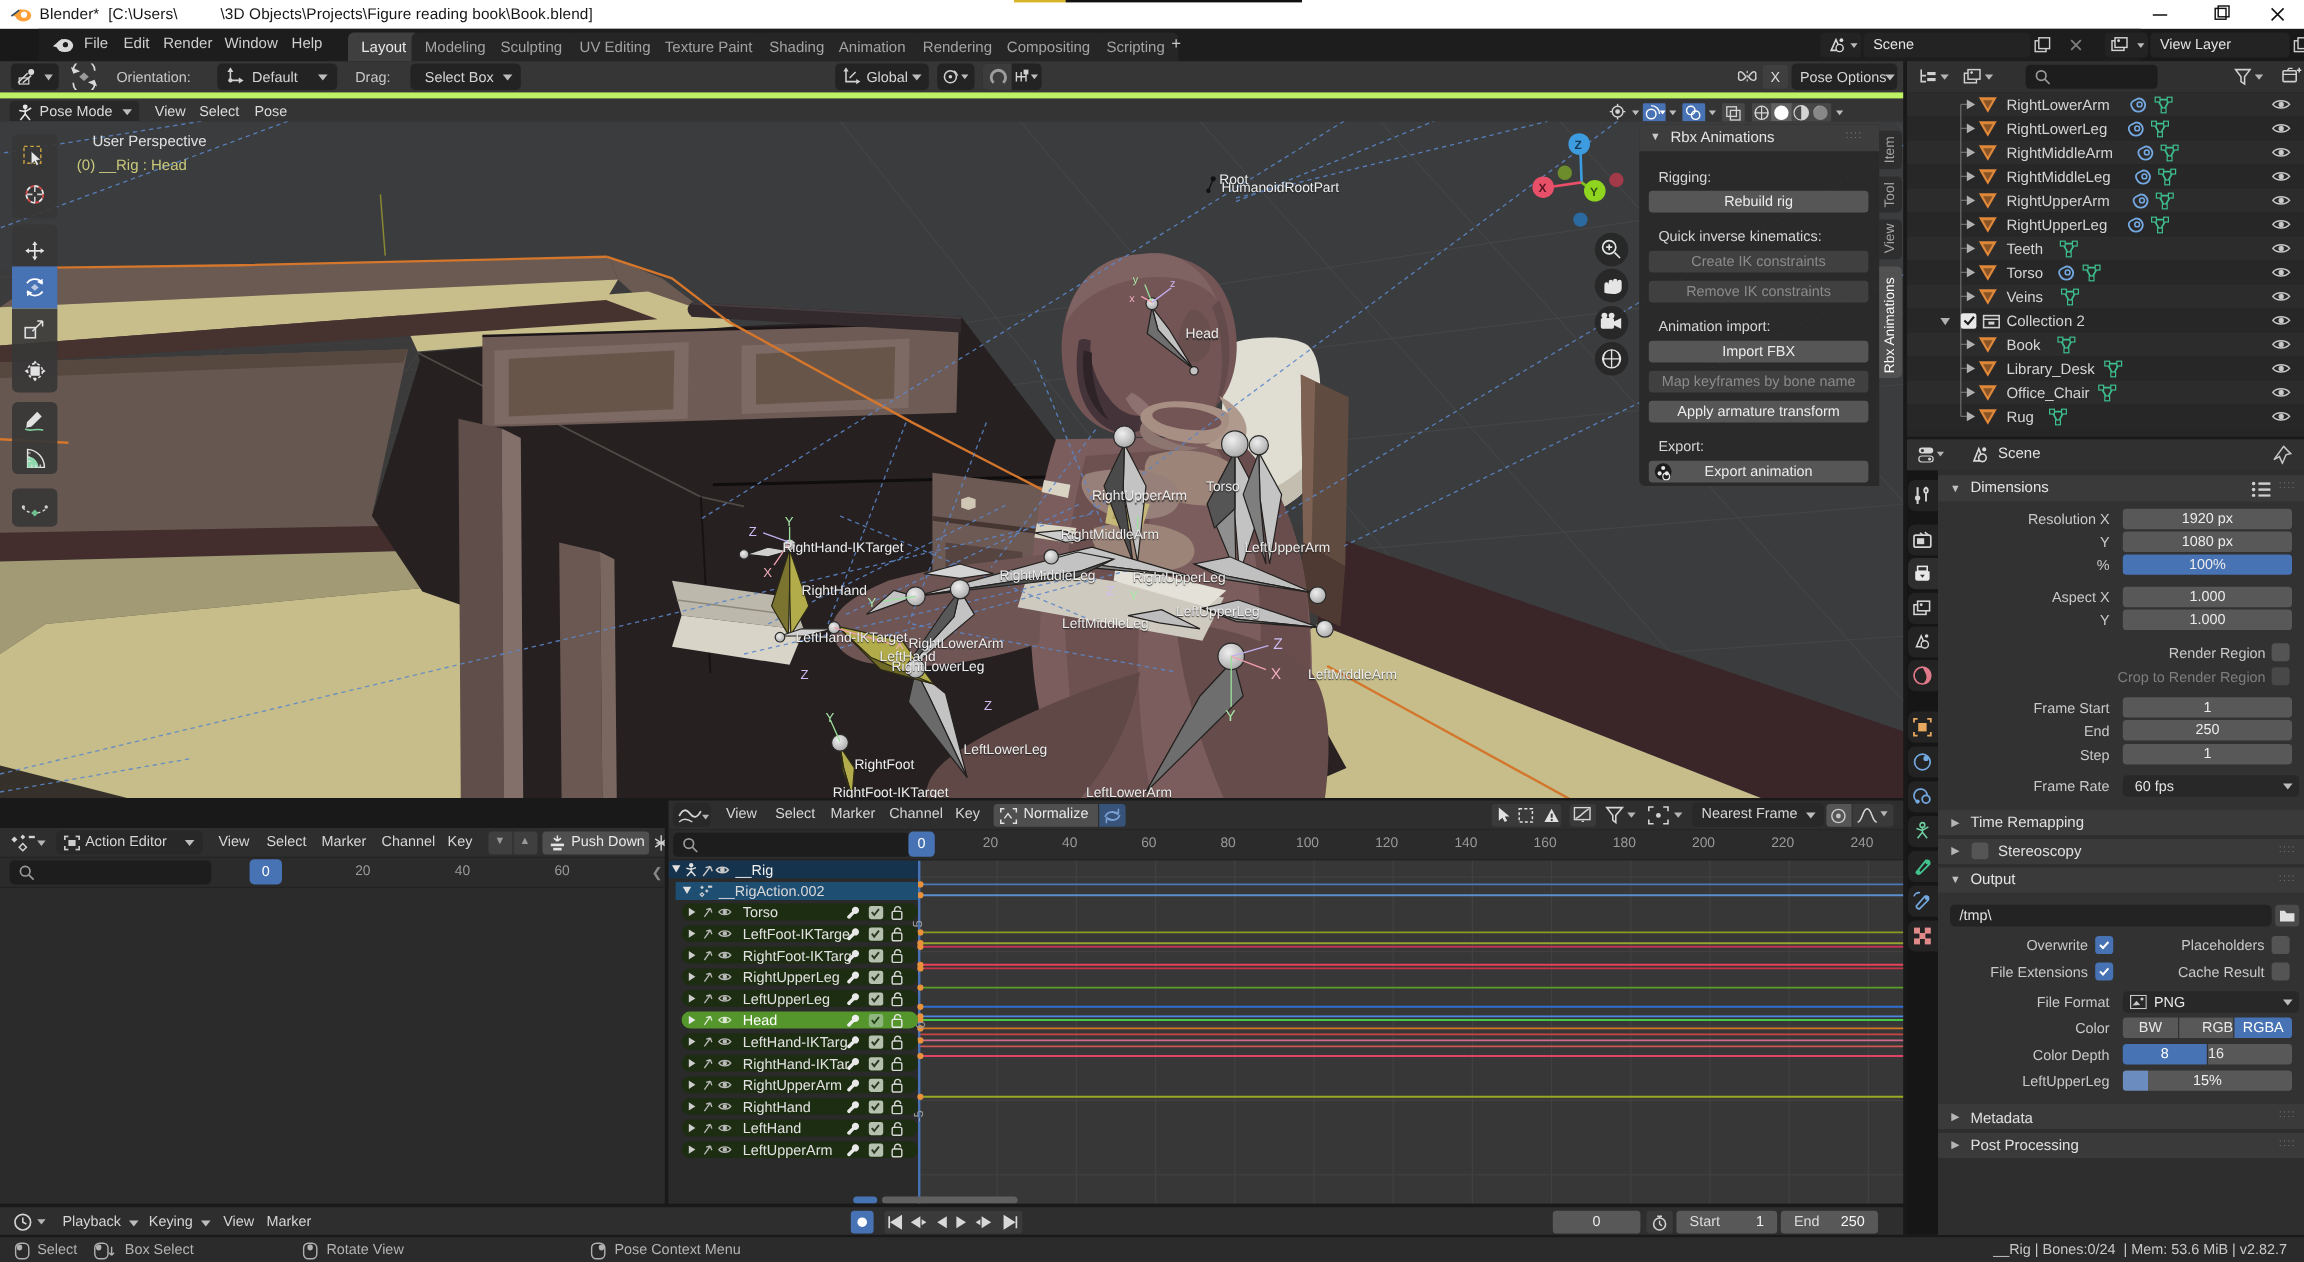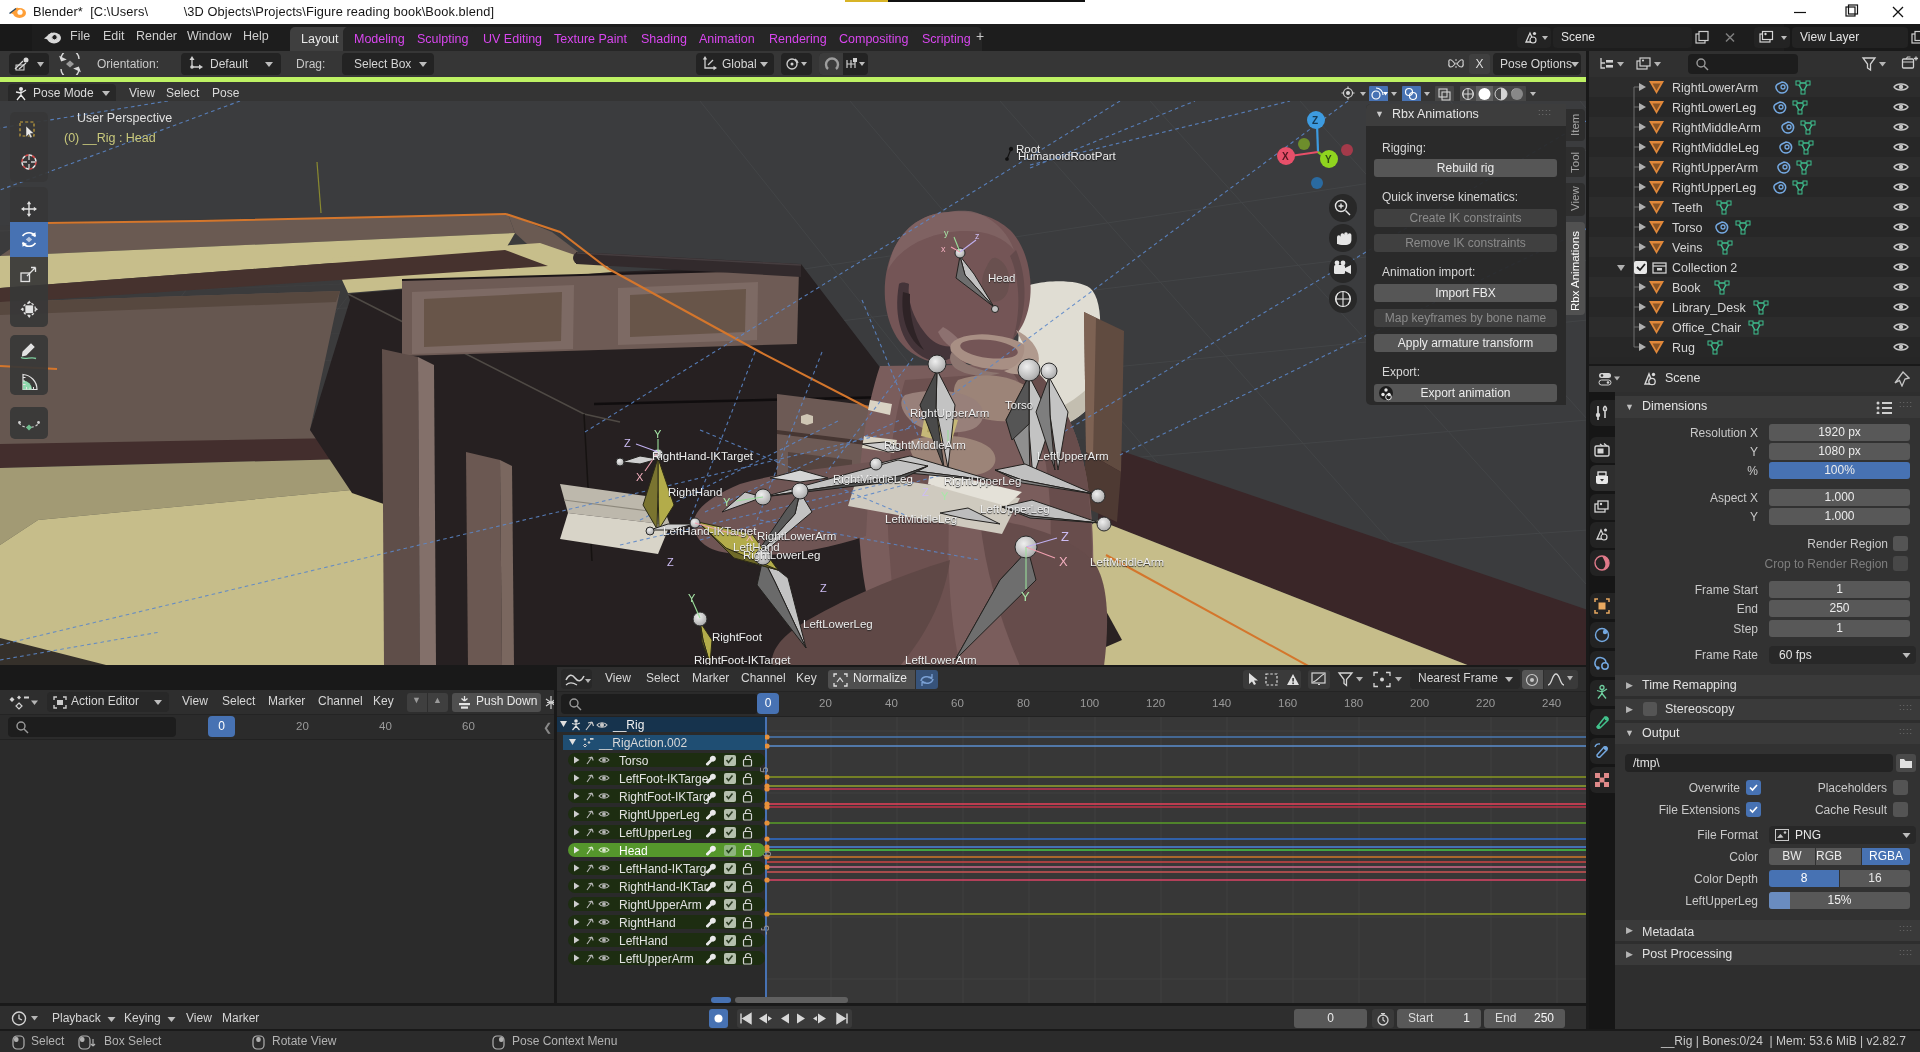--- a/index.html
+++ b/index.html
@@ -6,21 +6,21 @@
   html,body { width:1920px; height:1052px; overflow:hidden; background:#191919;
     font-family:"Liberation Sans", sans-serif; -webkit-font-smoothing:antialiased; }
   .abs { position:absolute; }
   #stage { position:relative; width:1920px; height:1052px; }
   
   #titlebar { left:0; top:0; width:1920px; height:24px; background:#ffffff; color:#161616; font-size:12px; }
   #titlebar .ttext { position:absolute; left:33px; top:4px; letter-spacing:0.1px; }
   
   #menubar { left:0; top:24px; width:1752px; height:27px; background:#1d1d1d; color:#cfcfcf; font-size:12.5px;margin-left:32px; }
   .mitem { position:absolute; top:5px; }
-  .wtab { position:absolute; top:3px; height:24px; line-height:24px; padding:0 11px; background:#262626; color:#d946ef; border-radius:5px 5px 0 0; font-size:12.5px; }
+  .wtab { position:absolute; top:3px; height:24px; line-height:24px; padding:0 11px; background:#262626; color:#a3a3a3; border-radius:5px 5px 0 0; font-size:12.5px; }
   .wtab.act { background:#3f3f3f; color:#e8e8e8; }
   
   .fld { position:absolute; background:#232323; border-radius:4px; color:#e3e3e3; }
   .btn { position:absolute; background:#565656; border-radius:3px; color:#ececec; text-align:center; }
   .btn.dis { background:#404040; color:#8b8b8b; }
   
   #toolrow { left:0; top:51px; width:1588px; height:26px; background:#363636; color:#d5d5d5; font-size:12px; }
   #vpheader { left:0; top:77px; width:1588px; height:24px; background:#343434; color:#dadada; font-size:12px; border-top:5px solid #bef264;}
   
   #outliner { left:1589px; top:51px; width:331px; height:314px; background:#262626; }
@@ -1026,25 +1026,25 @@
           <rect x="0.5" y="0.5" width="13" height="11" fill="none" stroke="#c8c8c8"></rect>
           <path d="M2 9 l3.5 -4 l3 3.5 z" fill="#c8c8c8"></path>
           <circle cx="10" cy="3.5" r="1.3" fill="#c8c8c8"></circle>
         </svg>
       <span class="abs" style="left:180px;top:436px;color:#e8e8e8">PNG</span>
       <svg class="abs" style="left:286px;top:440px" width="11" height="8" viewBox="0 0 11 8">
           <path d="M1.5 1 l4 5 l4 -5" fill="#bdbdbd"></path>
         </svg>
       <div class="abs" style="left:0;top:458px;width:143px;text-align:right">Color</div>
       <div class="abs" style="left:154px;top:456px;width:46px;height:17px;background:#585858;border-radius:3px 0 0 3px;text-align:center;line-height:17px;color:#e8e8e8">BW</div>
-      <div class="abs" style="left:201px;top:456px;width:45px;height:17px;background:#585858;text-align:left;line-height:17px;color:#e8e8e8">RGB</div>
+      <div class="abs" style="left:201px;top:456px;width:45px;height:17px;background:#585858;text-align:right;line-height:17px;color:#e8e8e8">RGB</div>
       <div class="abs" style="left:247px;top:456px;width:48px;height:17px;background:#4772b3;border-radius:0 3px 3px 0;text-align:center;line-height:17px;color:#fff">RGBA</div>
       <div class="abs" style="left:0;top:480px;width:143px;text-align:right">Color Depth</div>
       <div class="abs" style="left:154px;top:478px;width:70px;height:17px;background:#4772b3;border-radius:3px 0 0 3px;text-align:center;line-height:17px;color:#fff">8</div>
-      <div class="abs" style="left:225px;top:478px;width:70px;height:17px;background:#585858;border-radius:0 3px 3px 0;text-align:center;line-height:17px;color:#e8e8e8">16</div>
+      <div class="abs" style="left:225px;top:478px;width:70px;height:17px;background:#585858;border-radius:0 3px 3px 0;line-height:17px;color:#e8e8e8">16</div>
       <div class="abs" style="left:0;top:502px;width:143px;text-align:right">LeftUpperLeg</div>
       <div class="abs" style="left:154px;top:500px;width:141px;height:17px;background:#585858;border-radius:3px;overflow:hidden">
         <div class="abs" style="left:0;top:0;width:21px;height:17px;background:#6a8cbf"></div>
         <div class="abs" style="left:0;top:0;width:141px;text-align:center;line-height:17px;color:#f0f0f0">15%</div>
       </div>
       <div class="abs" style="left:0;top:528px;width:305px;height:21px;background:#3a3a3a">
         <span class="abs" style="left:11px;top:5px;font-size:9px;color:#b5b5b5">▶</span>
         <span class="abs" style="left:27px;top:5px;color:#e0e0e0;font-size:12.5px">Metadata</span>
         <span class="abs" style="left:284px;top:3px;color:#707070;font-size:9px;letter-spacing:1px">::::</span>
       </div>

